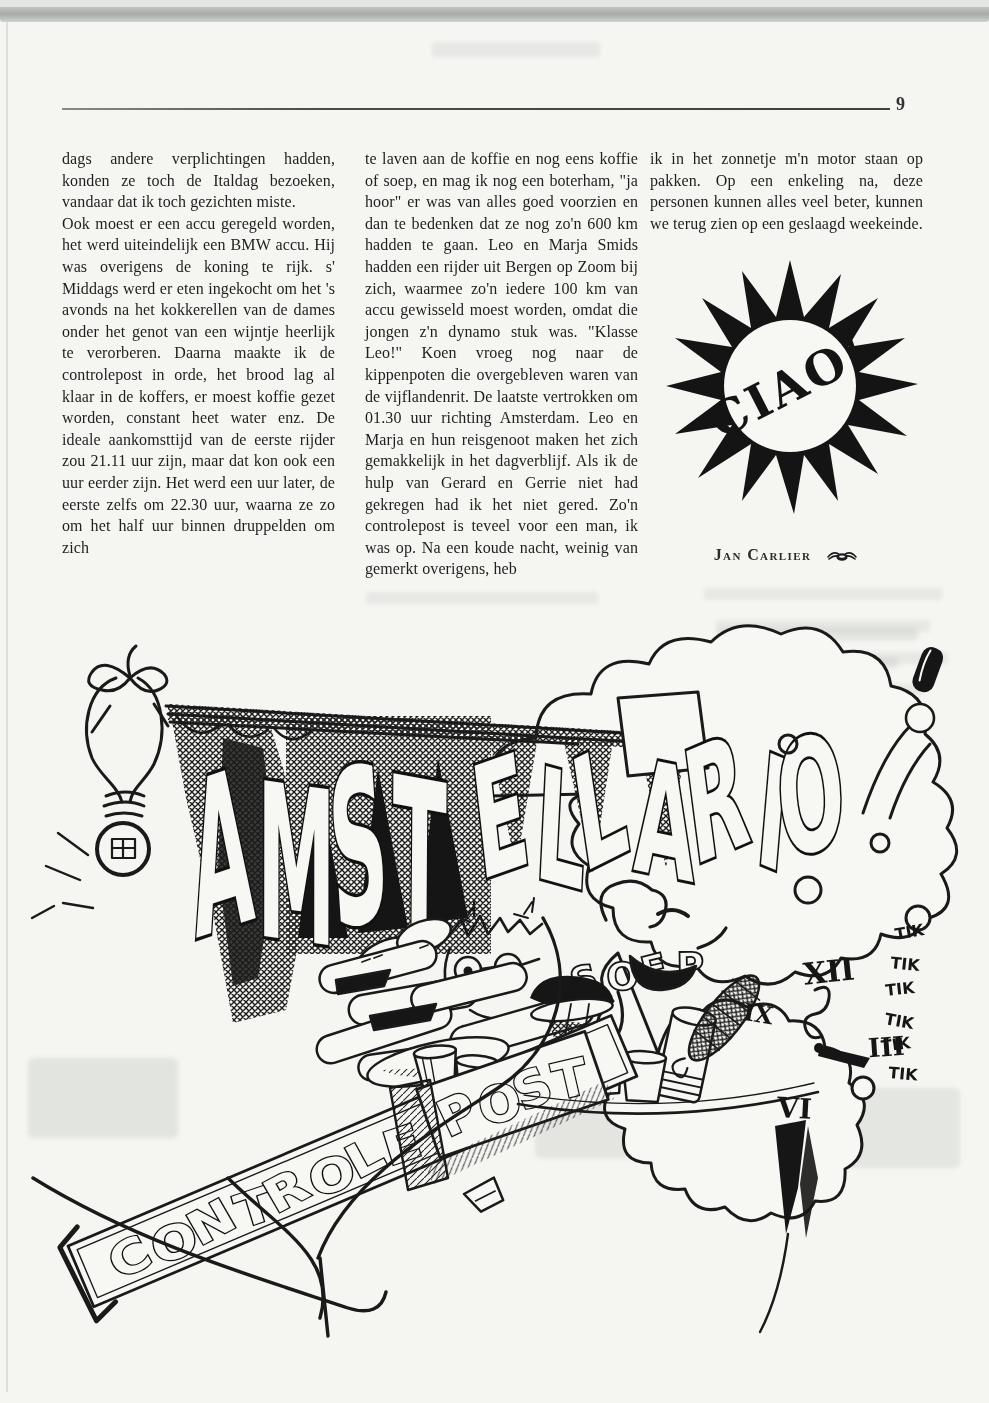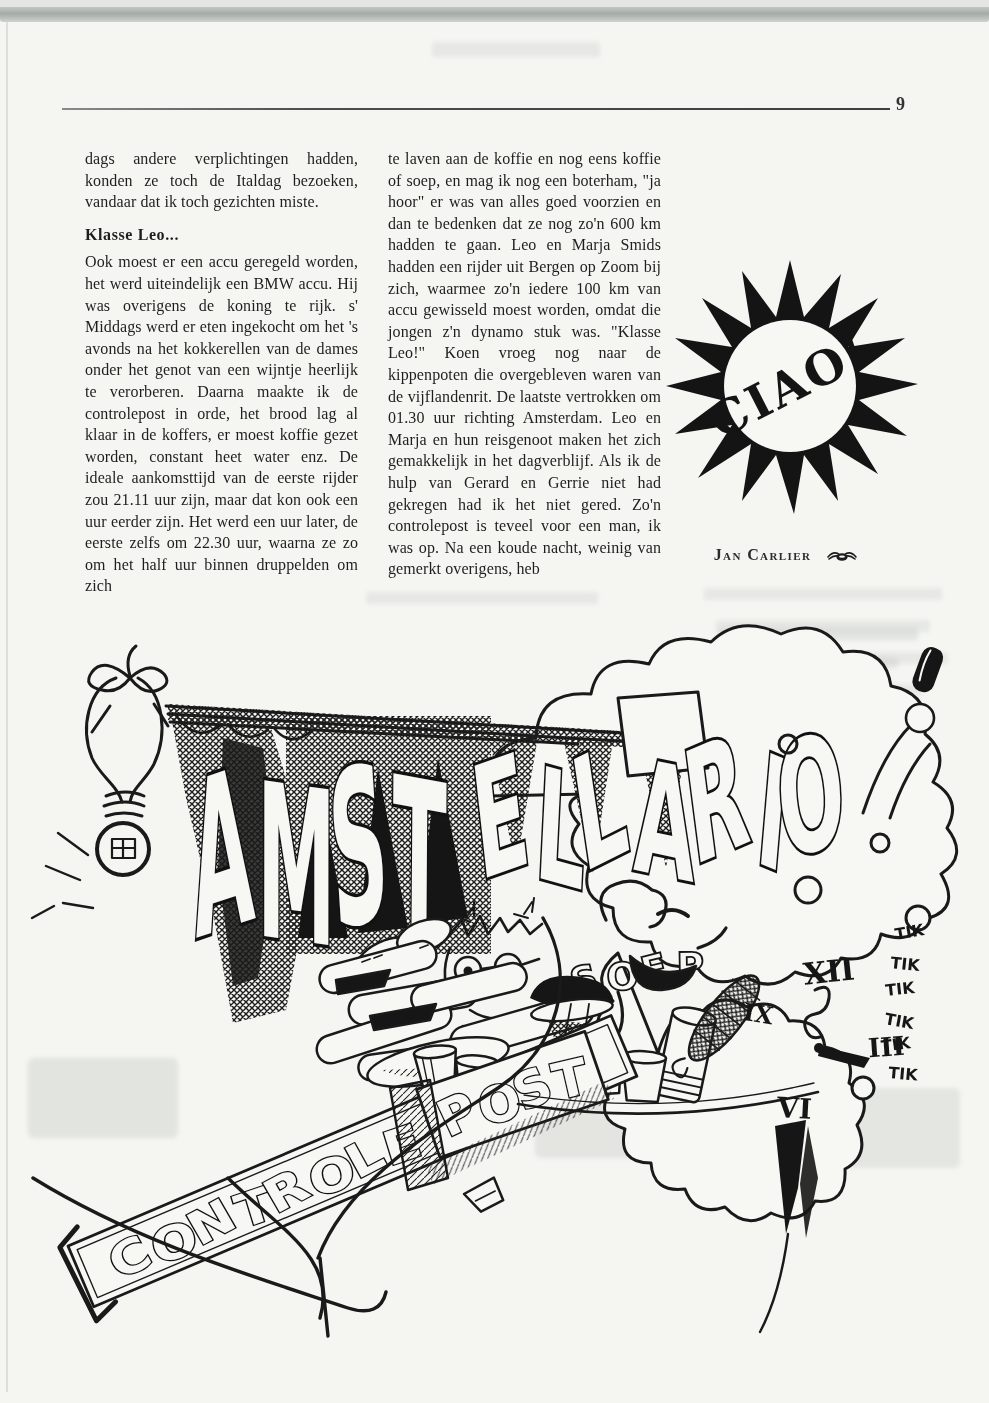--- a/index.html
+++ b/index.html
@@ -12,21 +12,21 @@
              border-radius:0 0 3px 3px;}
   .scan-side{position:absolute;left:6px;top:22px;width:2px;height:1370px;background:#dddfdb;}
   
   .ghost{position:absolute;background:#b6bcb7;opacity:.22;filter:blur(2px);border-radius:3px;}
   
   .rule{position:absolute;left:62px;top:108px;width:828px;height:2px;
         background:linear-gradient(90deg,#8a8a8a,#4c4c4c 30%,#3f3f3f);}
   .pageno{position:absolute;left:896px;top:94px;font-size:18px;font-weight:bold;color:#333;}
   
   .col{position:absolute;top:148px;width:273px;font-size:16px;line-height:21.6px;
-       text-align:justify;letter-spacing:.1px;color:#1e1e1e;margin-left:23px;}
+       text-align:justify;letter-spacing:.1px;color:#1e1e1e;}
   .col p{margin:0;}
   .col .head{font-weight:bold;margin:11px 0 6px 0;letter-spacing:.6px;}
   .c1{left:62px;} .c2{left:365px;} .c3{left:650px;}
   
   .ciao{position:absolute;left:652px;top:258px;}
   .ciao text{font-family:"DejaVu Serif", serif;font-weight:bold;font-size:47px;letter-spacing:3px;}
   
   .sig{position:absolute;left:640px;top:546px;width:292px;display:flex;align-items:center;
        justify-content:center;gap:15px;}
   .sig .name{font-variant:small-caps;font-weight:bold;font-size:16px;letter-spacing:1.4px;color:#2b2b2b;}
@@ -53,28 +53,30 @@
   <div class="ghost" style="left:716px;top:620px;width:214px;height:12px"></div>
   <div class="ghost" style="left:702px;top:652px;width:246px;height:12px"></div>
   <div class="ghost" style="left:726px;top:684px;width:196px;height:12px"></div>
   <div class="ghost" style="left:366px;top:592px;width:232px;height:12px"></div>
 
   <div class="rule"></div>
   <div class="pageno">9</div>
 
   <div class="col c1">
     <p>dags andere verplichtingen hadden, konden ze toch de Italdag bezoeken, vandaar dat ik toch gezichten miste.</p>
-    <p class="head">Klasse Leo...</p>
     <p>Ook moest er een accu geregeld worden, het werd uiteindelijk een BMW accu. Hij was overigens de koning te rijk. s' Middags werd er eten ingekocht om het 's avonds na het kokkerellen van de dames onder het genot van een wijntje heerlijk te verorberen. Daarna maakte ik de controlepost in orde, het brood lag al klaar in de koffers, er moest koffie gezet worden, constant heet water enz. De ideale aankomsttijd van de eerste rijder zou 21.11 uur zijn, maar dat kon ook een uur eerder zijn. Het werd een uur later, de eerste zelfs om 22.30 uur, waarna ze zo om het half uur binnen druppelden om zich</p>
   </div>
 
   <div class="col c2">
     <p>te laven aan de koffie en nog eens koffie of soep, en mag ik nog een boterham, "ja hoor" er was van alles goed voorzien en dan te bedenken dat ze nog zo'n 600 km hadden te gaan. Leo en Marja Smids hadden een rijder uit Bergen op Zoom bij zich, waarmee zo'n iedere 100 km van accu gewisseld moest worden, omdat die jongen z'n dynamo stuk was. "Klasse Leo!" Koen vroeg nog naar de kippenpoten die overgebleven waren van de vijflandenrit. De laatste vertrokken om 01.30 uur richting Amsterdam. Leo en Marja en hun reisgenoot maken het zich gemakkelijk in het dagverblijf. Als ik de hulp van Gerard en Gerrie niet had gekregen had ik het niet gered. Zo'n controlepost is teveel voor een man, ik was op. Na een koude nacht, weinig van gemerkt overigens, heb</p>
   </div>
 
+  <div class="col c3">
+    <p>ik in het zonnetje m'n motor staan op pakken. Op een enkeling na, deze personen kunnen alles veel beter, kunnen we terug zien op een geslaagd weekeinde.</p>
+  </div>
 
   <div class="ciao">
     <svg width="276" height="262" viewBox="0 0 276 262">
       <polygon fill="#141414" points="138,2 152,59 189,16 177,70 226,40 196,89 253,80 207,114 266,126 207,142 255,178 196,167 226,216 177,186 186,243 152,197 142,256 124,197 90,243 99,186 46,220 80,167 23,176 69,142 14,128 69,114 23,80 80,89 50,40 99,70 90,13 124,59"></polygon>
       <circle cx="138" cy="128" r="66" fill="#f7f7f4"></circle>
       <text x="138" y="144" text-anchor="middle" transform="rotate(-27 138 128)" fill="#141414">CIAO!</text>
     </svg>
   </div>
 
   <div class="sig">

